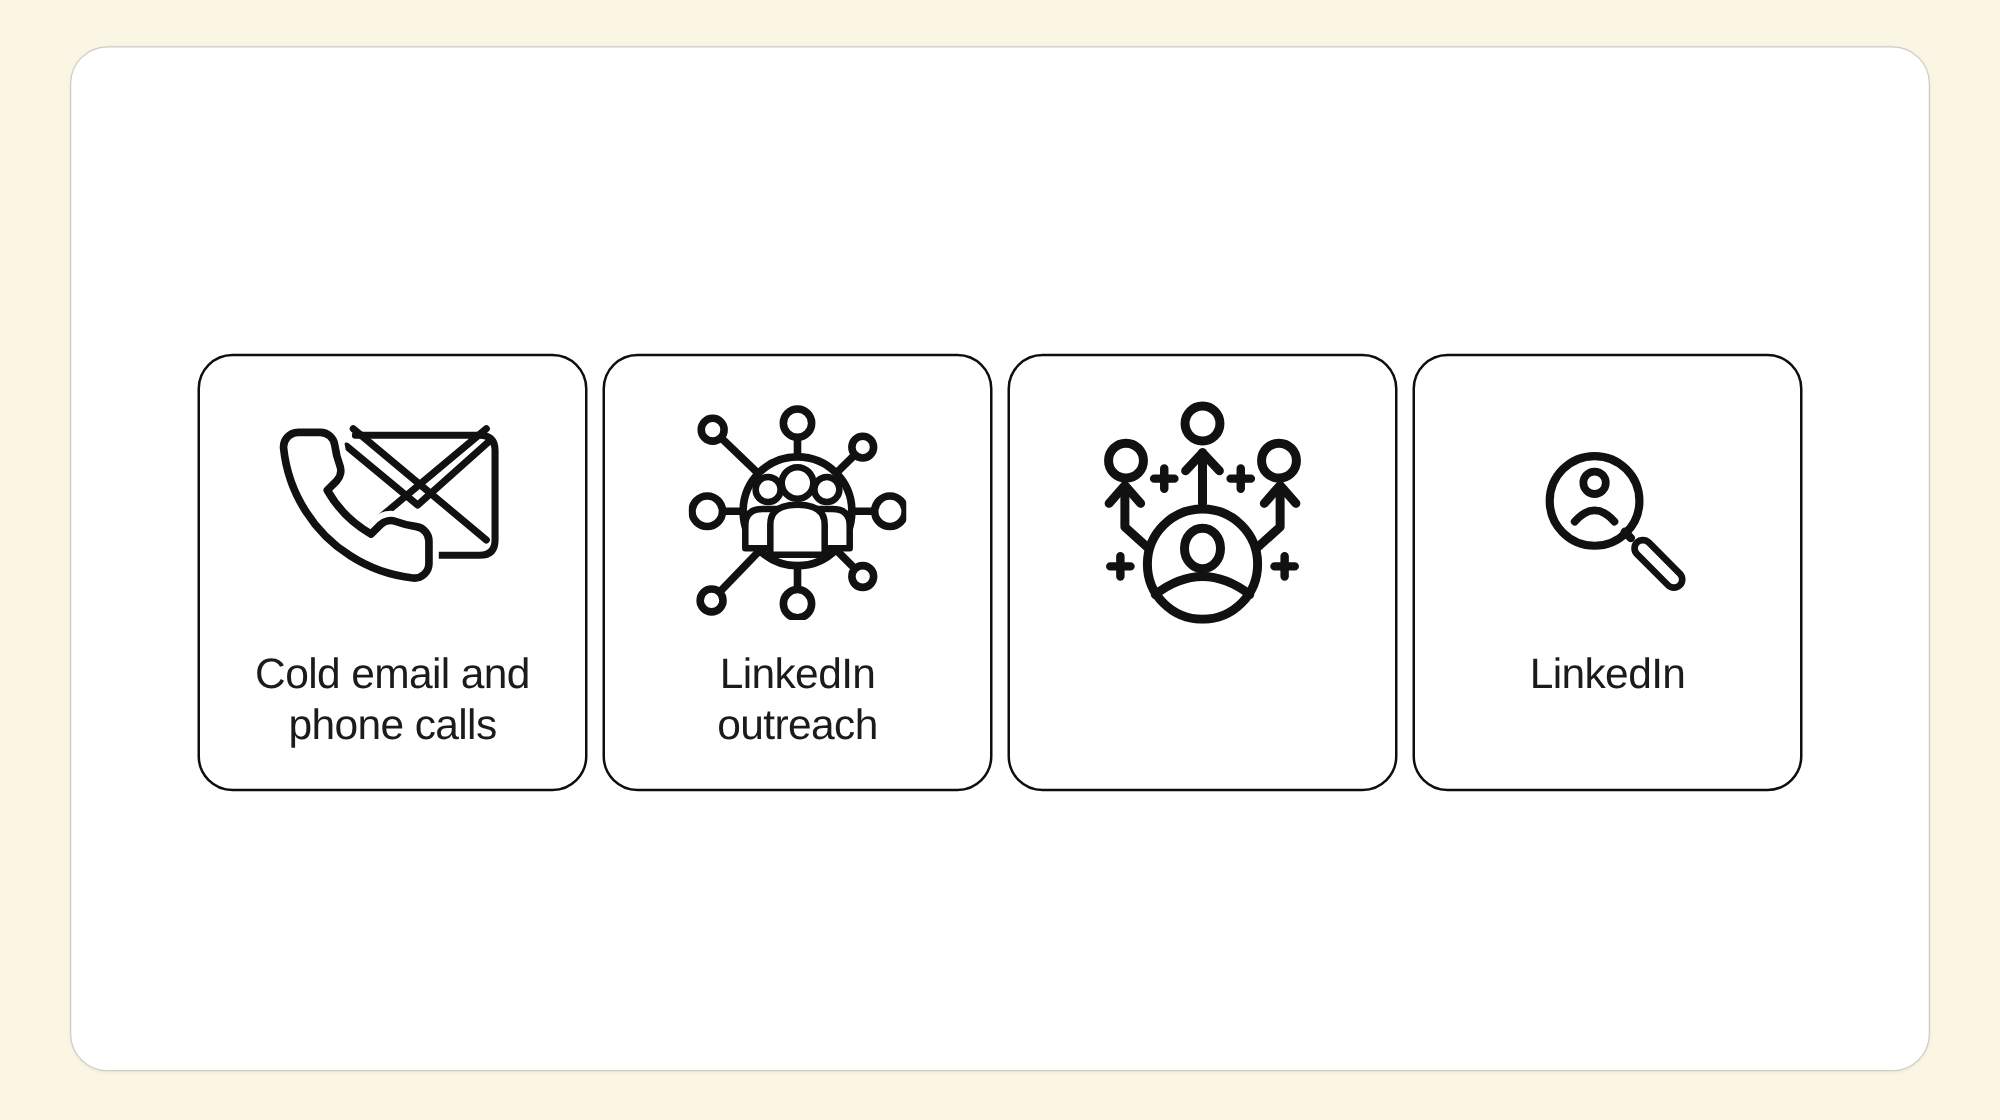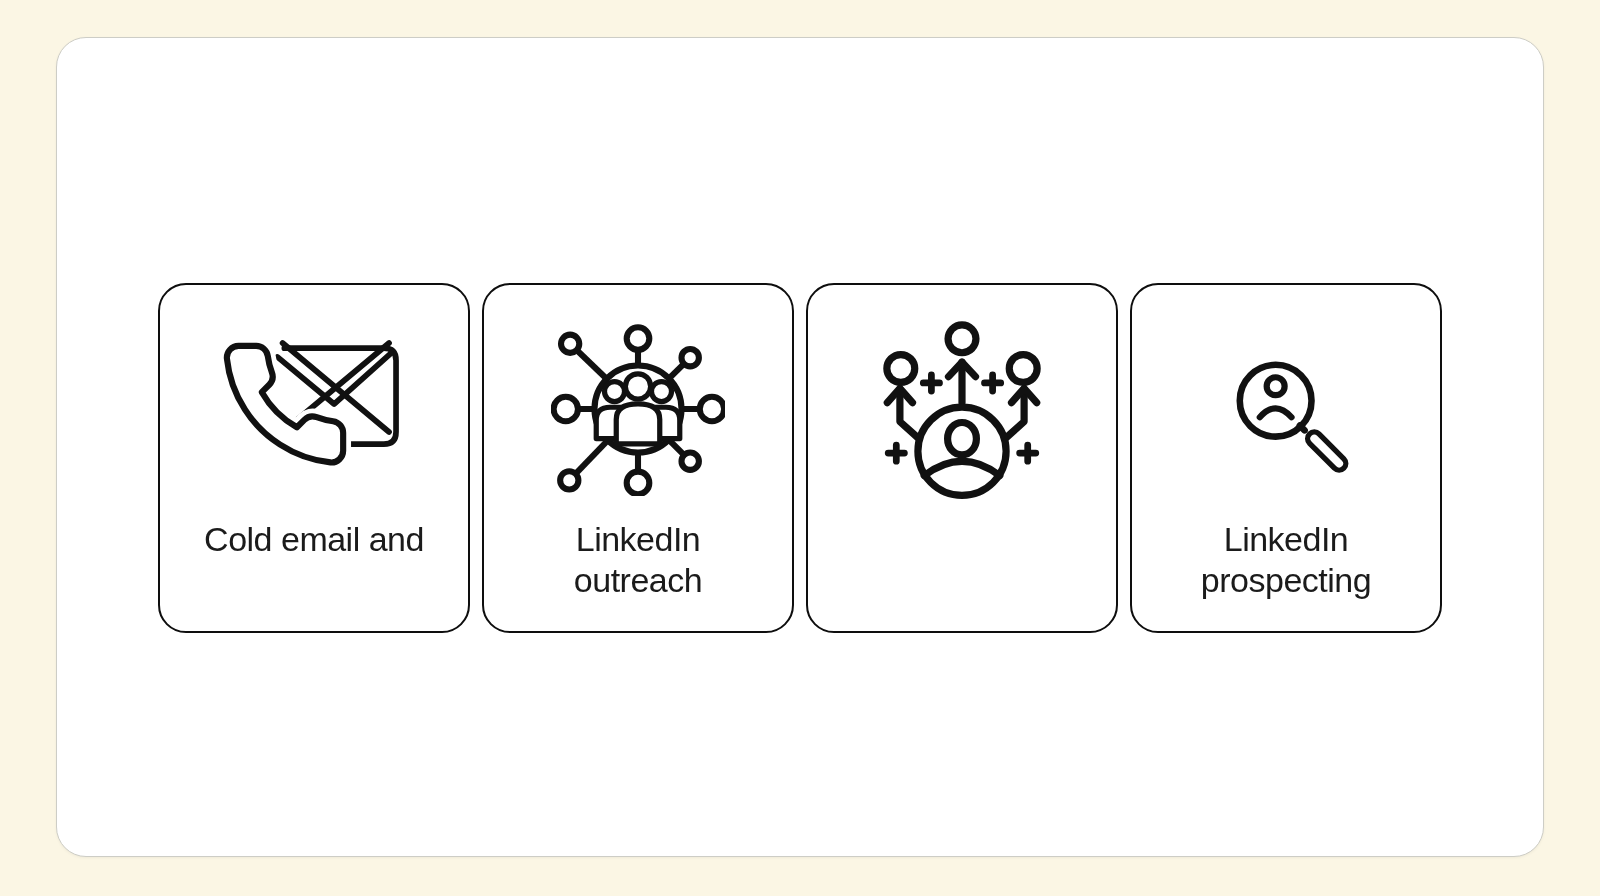--- a/index.html
+++ b/index.html
@@ -84,20 +84,21 @@
           </g>
 
           <g transform="translate(-4,6) scale(6.7)">
             <path d="M22 16.92v3a2 2 0 0 1-2.18 2 19.79 19.79 0 0 1-8.63-3.07 19.5 19.5 0 0 1-6-6 19.79 19.79 0 0 1-3.07-8.67A2 2 0 0 1 4.11 2h3a2 2 0 0 1 2 1.72 12.84 12.84 0 0 0 .7 2.81 2 2 0 0 1-.45 2.11L8.09 9.91a16 16 0 0 0 6 6l1.27-1.27a2 2 0 0 1 2.11-.45 12.84 12.84 0 0 0 2.81.7A2 2 0 0 1 22 16.92z" fill="#FFFFFF" stroke="#FFFFFF" stroke-width="2.7" stroke-linejoin="round"></path>
             <path d="M22 16.92v3a2 2 0 0 1-2.18 2 19.79 19.79 0 0 1-8.63-3.07 19.5 19.5 0 0 1-6-6 19.79 19.79 0 0 1-3.07-8.67A2 2 0 0 1 4.11 2h3a2 2 0 0 1 2 1.72 12.84 12.84 0 0 0 .7 2.81 2 2 0 0 1-.45 2.11L8.09 9.91a16 16 0 0 0 6 6l1.27-1.27a2 2 0 0 1 2.11-.45 12.84 12.84 0 0 0 2.81.7A2 2 0 0 1 22 16.92z" fill="#FFFFFF" stroke="#111111" stroke-width="1.05" stroke-linejoin="round"></path>
           </g>
         </svg>
       </div>
       <div class="card-label">
         <span>Cold email and</span><br>
+        <span>phone calls</span>
       </div>
     </div>
 
     <div class="card">
       <div class="icon-box">
         <svg viewBox="0 0 200 200" width="174" height="174" aria-hidden="true">
           <g stroke="#111111" stroke-width="7" fill="none">
 
             <path d="M100,100 L100,19"></path>
             <path d="M100,100 L100,185"></path>
@@ -187,18 +188,17 @@
 
             <path d="M120,124 L127,131" stroke-width="9.5"></path>
           </g>
 
           <path d="M141,143 L177,179" stroke="#111111" stroke-width="27" stroke-linecap="round" fill="none"></path>
           <path d="M141,143 L177,179" stroke="#FFFFFF" stroke-width="11.5" stroke-linecap="round" fill="none"></path>
         </svg>
       </div>
       <div class="card-label">
         <span>LinkedIn</span><br>
-        <span>prospecting</span>
       </div>
     </div>
 
   </div>
 </div>
 
 </body></html>

